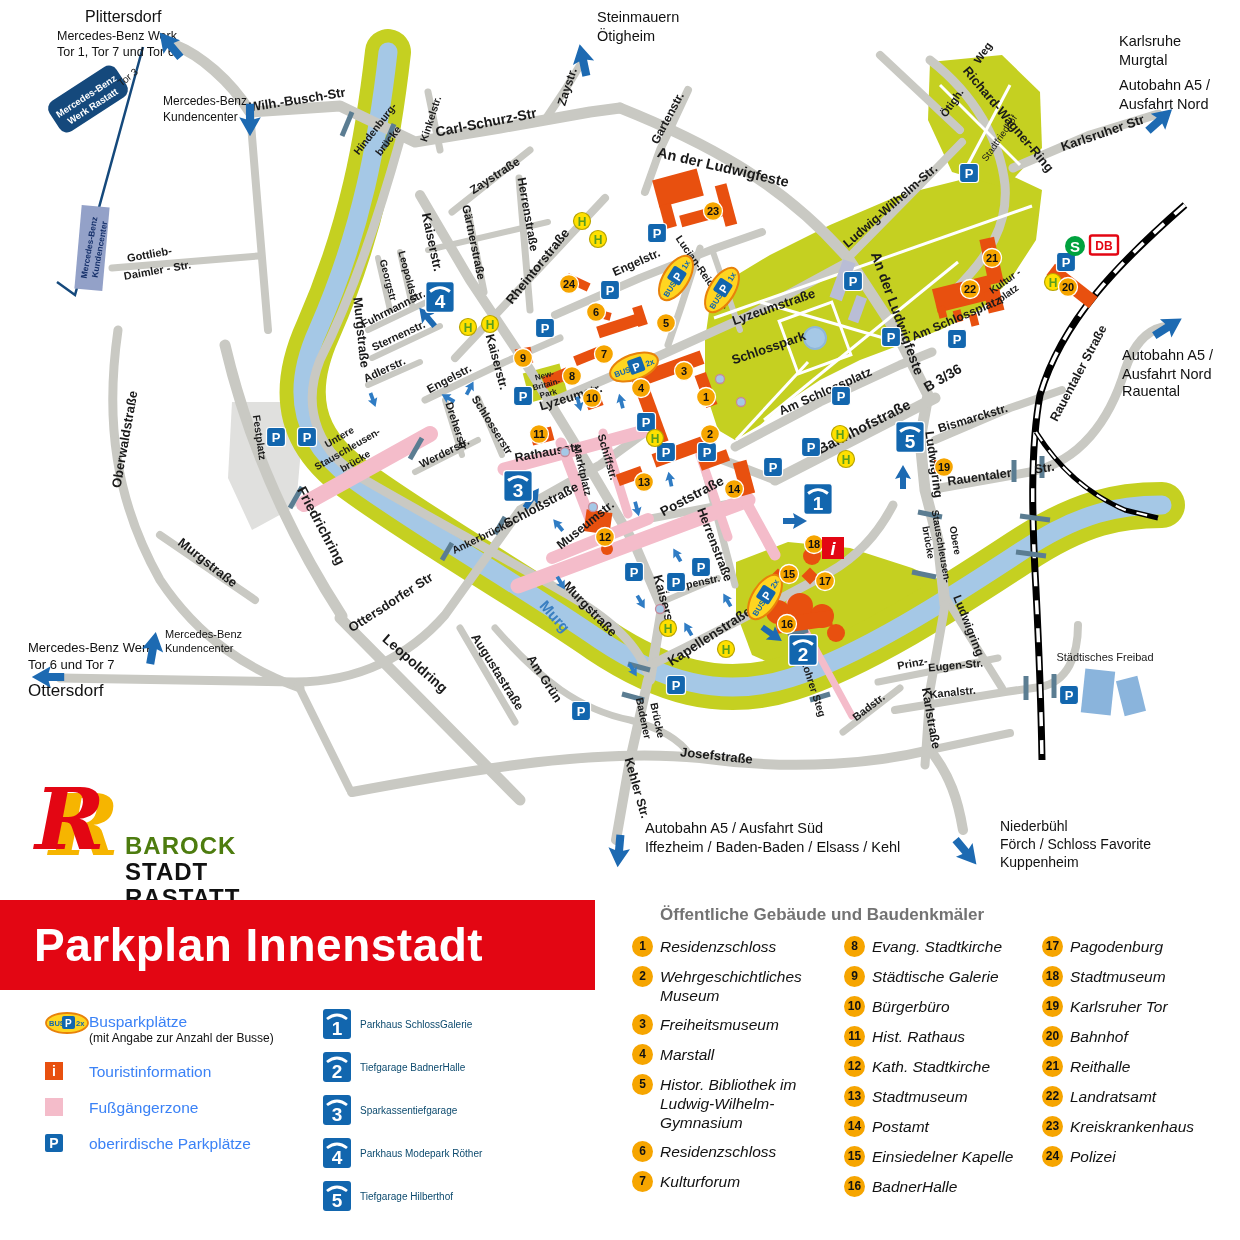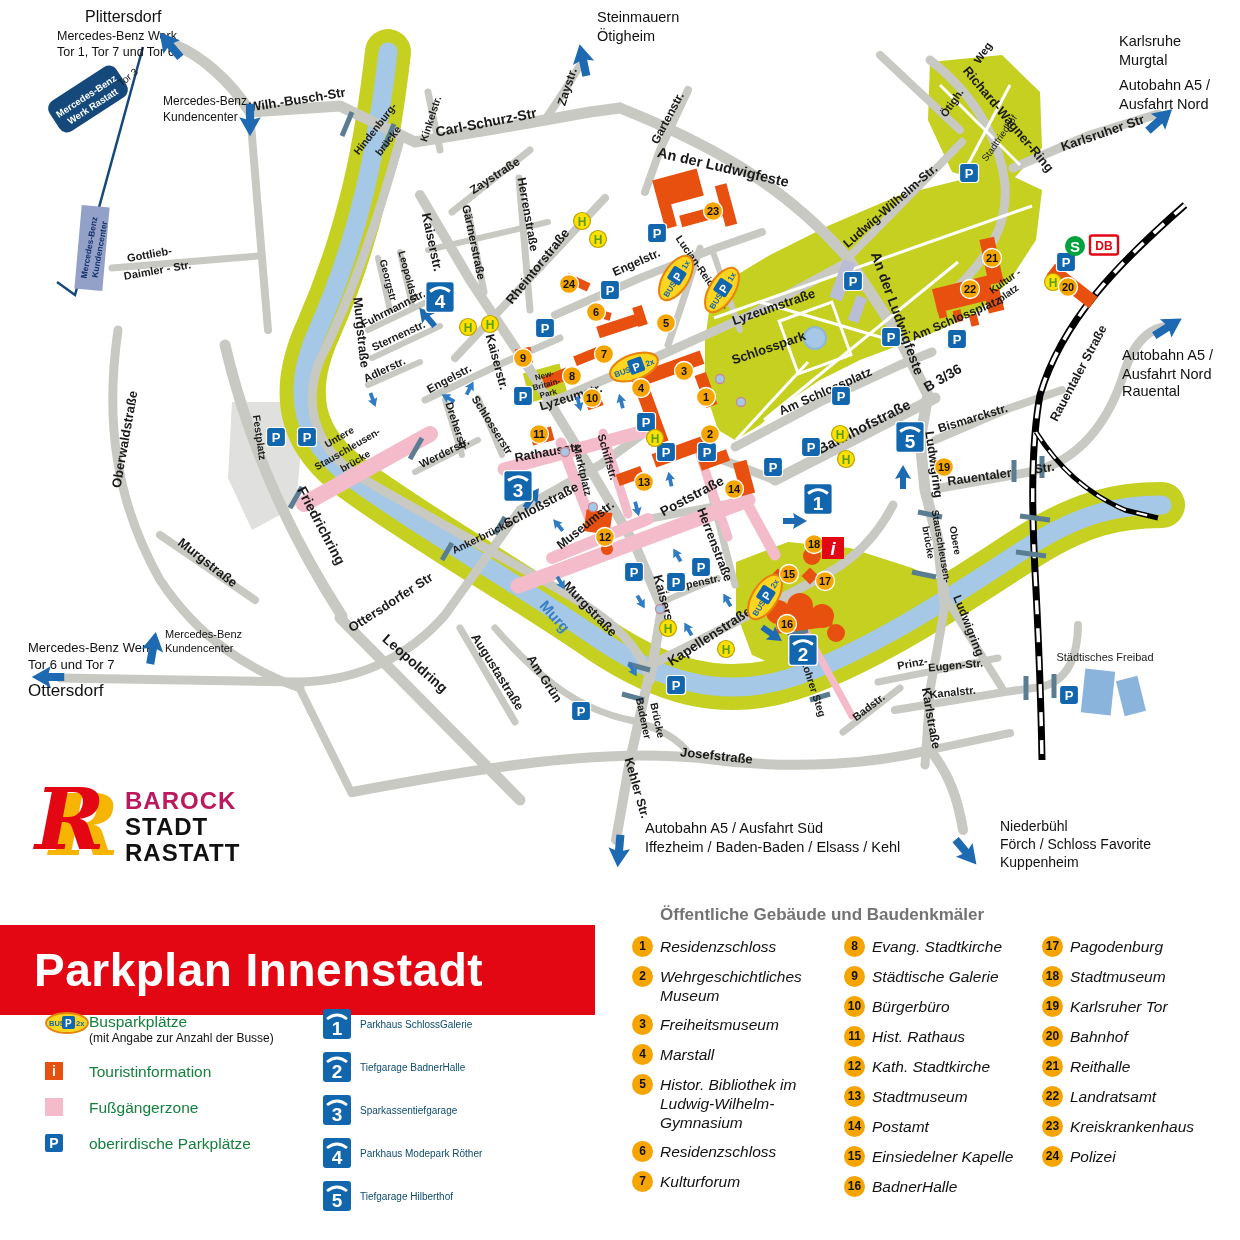--- a/index.html
+++ b/index.html
@@ -1,31 +1,31 @@
 <!DOCTYPE html>
 <html><head>
 <meta charset="utf-8">
 <style>
   html,body{margin:0;padding:0;background:#fff;}
   body{width:1240px;height:1240px;position:relative;font-family:"Liberation Sans",sans-serif;overflow:hidden;}
   #map-wrap{position:absolute;left:0;top:0;width:1240px;height:890px;}
   svg text{font-family:"Liberation Sans",sans-serif;}
-  .titlebar{position:absolute;left:0;top:925px;width:595px;height:90px;background:#e30613;display:flex;align-items:center;}
+  .titlebar{position:absolute;left:0;top:900px;width:595px;height:90px;background:#e30613;display:flex;align-items:center;}
   .titlebar span{color:#fff;font-size:46px;font-weight:700;padding-left:34px;letter-spacing:.5px;}
   .logo{position:absolute;left:33px;top:786px;width:300px;height:90px;}
   .logo .glyph{position:absolute;left:0;top:-6px;width:90px;height:90px;}
   .logo .glyph .ry{position:absolute;left:16px;top:-4px;font-family:"DejaVu Serif",serif;font-style:italic;font-weight:700;font-size:84px;color:#f6b500;}
   .logo .glyph .rr{position:absolute;left:2px;top:-10px;font-family:"DejaVu Serif",serif;font-style:italic;font-weight:700;font-size:84px;color:#e30613;}
   .logo .words{position:absolute;left:92px;top:2px;line-height:26px;font-size:24px;font-weight:700;letter-spacing:1px;}
-  .logo .words .l1{color:#be185d;}
+  .logo .words .l1{color:#4d7c0f;margin-top:45px;}
   .logo .words div{color:#111;}
   .legend-left{position:absolute;left:45px;top:1012px;width:270px;}
   .ll-row{display:flex;align-items:flex-start;margin-bottom:17px;}
   .ll-icon{width:44px;flex:0 0 44px;display:flex;justify-content:flex-start;}
-  .ll-label{font-size:15.5px;color:#15803d;padding-top:1px;}
+  .ll-label{font-size:15.5px;color:#3b82f6;padding-top:1px;}
   .ll-sub{font-size:12px;color:#111;margin-top:0;}
   .sq{width:18px;height:18px;display:inline-block;}
   .sq-info{background:#e8500f;color:#fff;font-weight:700;font-size:14px;text-align:center;line-height:18px;}
   .sq-pink{background:#f4bcca;}
   .sq-p{background:#1266ae;color:#fff;font-weight:700;font-size:14px;text-align:center;line-height:18px;border-radius:2px;}
   .legend-garages{position:absolute;left:322px;top:1008px;width:270px;}
   .lg-row{display:flex;align-items:center;margin-bottom:11px;}
   .lg-row svg{flex:0 0 30px;margin-right:8px;}
   .lg-label{font-size:10px;color:#0c4a6e;}
   .legend-buildings-title{position:absolute;left:660px;top:905px;font-size:17px;font-weight:700;color:#737373;text-align:right;}

